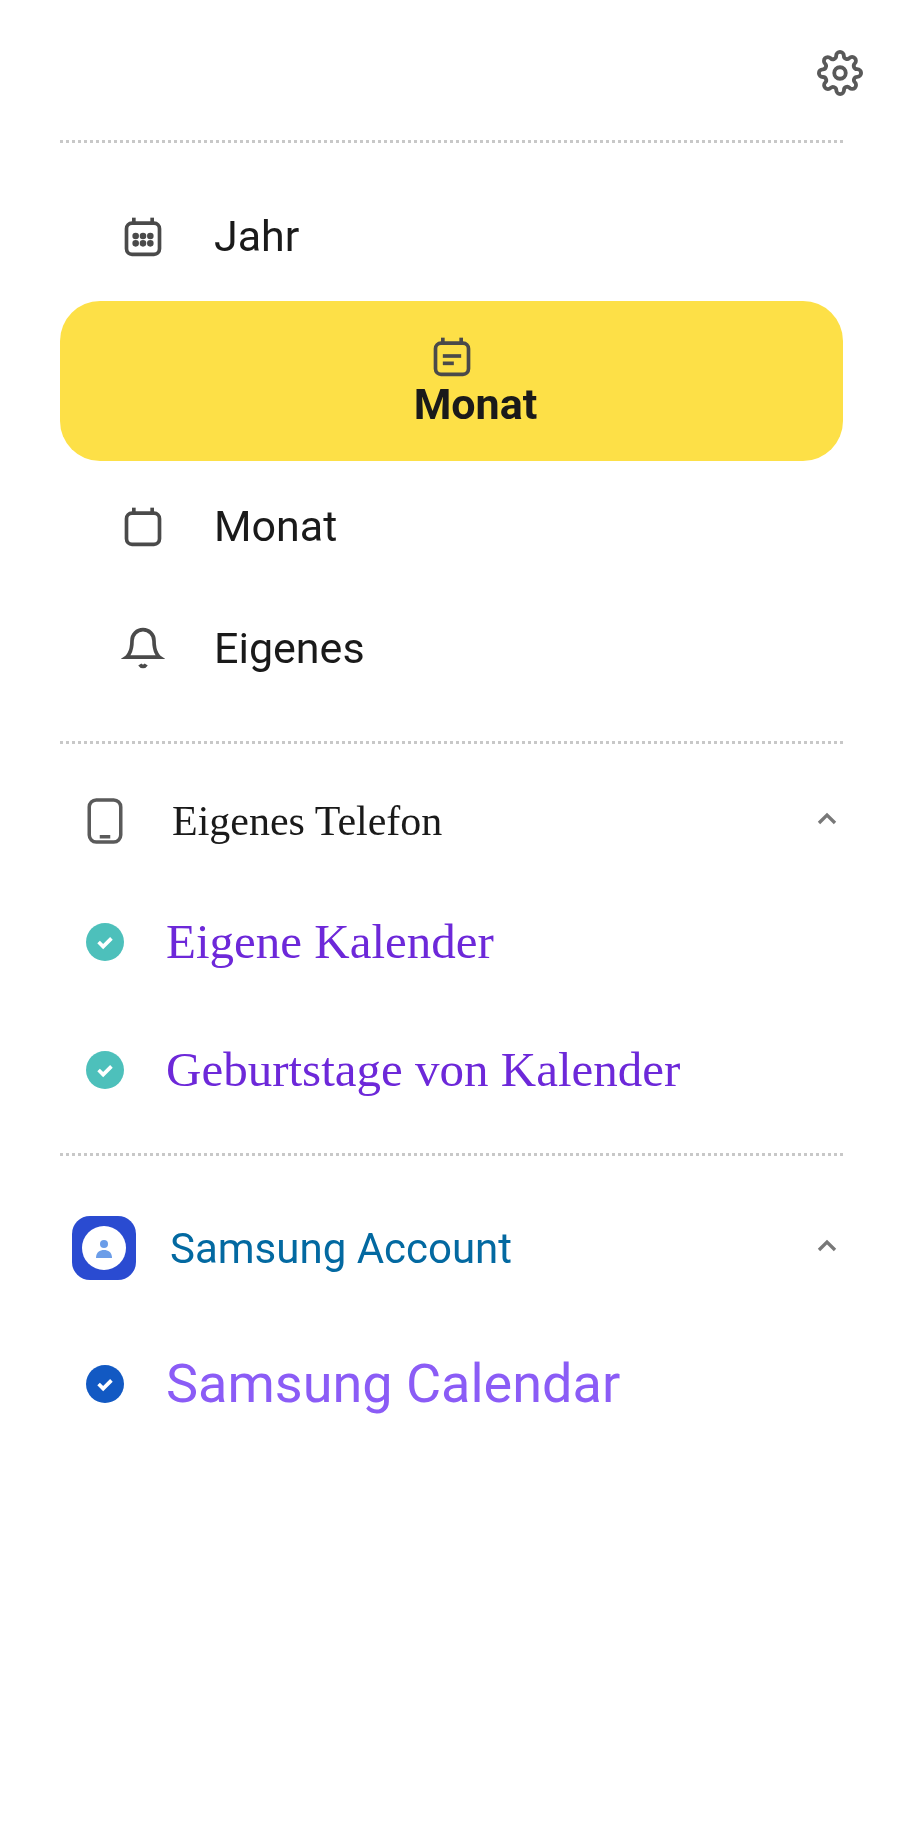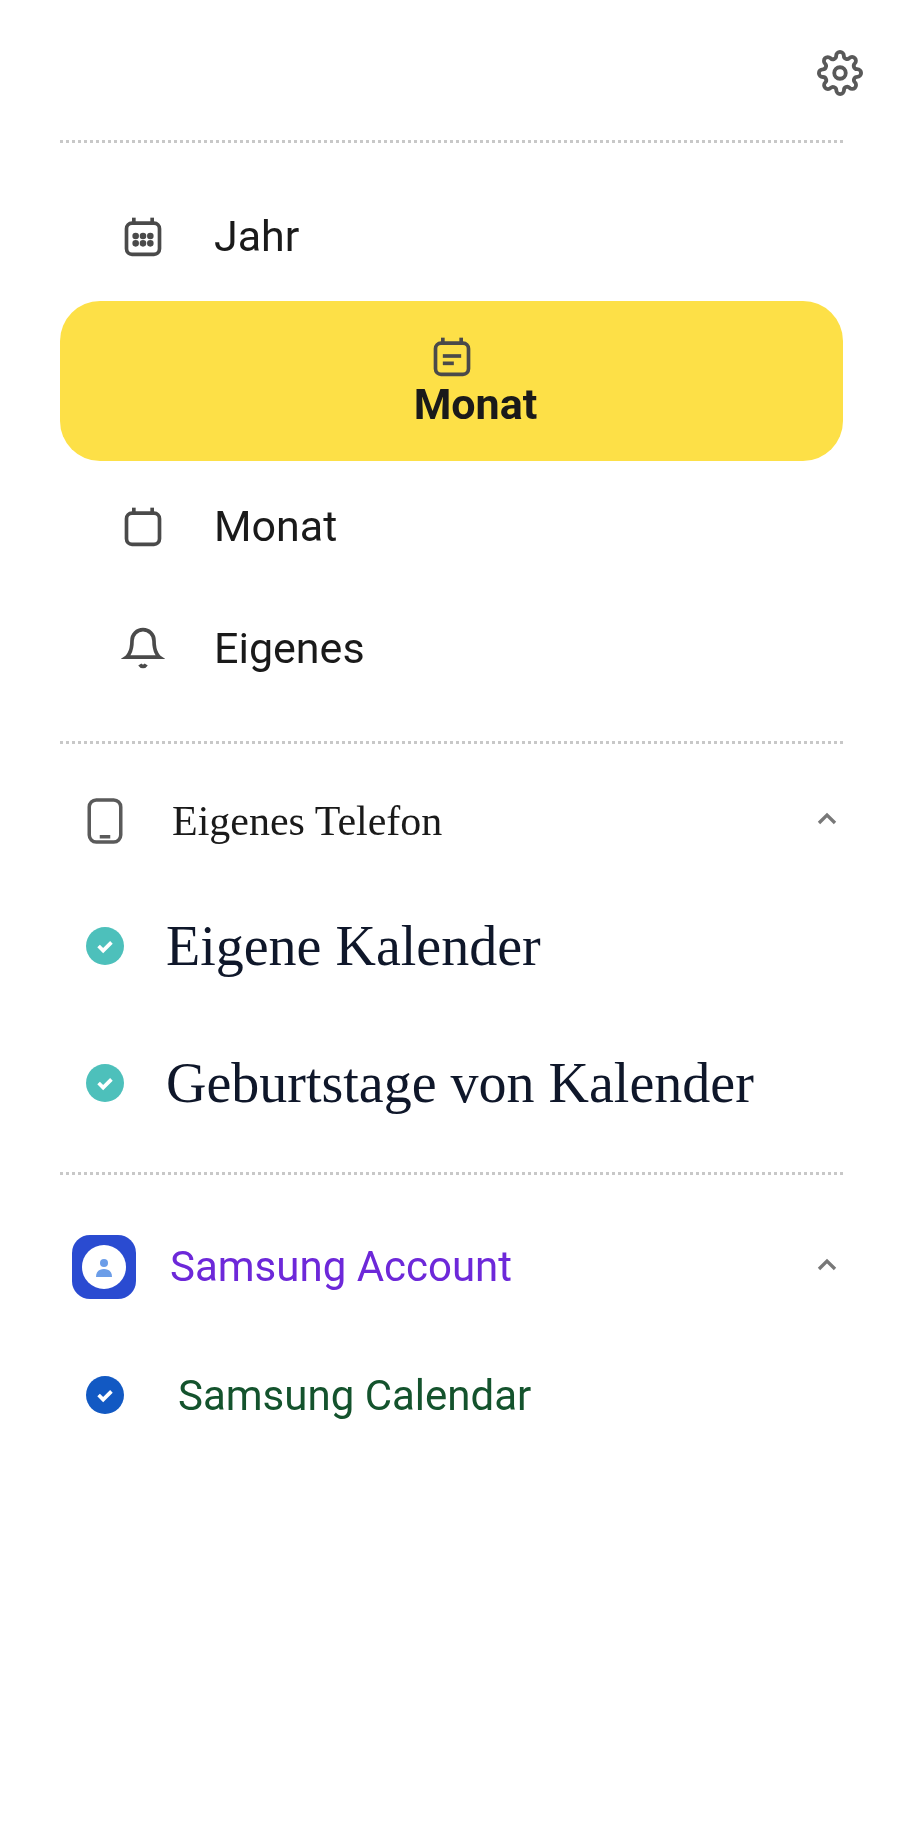--- a/index.html
+++ b/index.html
@@ -121,22 +121,22 @@
     }
     .checkbox.blue {
       background-color: #1259c3;
     }
     .checkbox svg {
       width: 22px;
       height: 22px;
       color: white;
     }
     .calendar-item .label {
-      font-size: 56px;
-      color: #0f172a;
+      font-size: 49px;
+      color: #6d28d9;
       margin-left: 42px;
       line-height: 1.3;
       padding-right: 40px;
     }
     .samsung-account-icon {
       width: 64px;
       height: 64px;
       border-radius: 18px;
       background: #2a4bd1;
       display: flex;
@@ -162,34 +162,34 @@
       padding: 30px 0;
     }
     .samsung-header {
       display: flex;
       align-items: center;
       padding: 30px 60px 30px 76px;
       cursor: pointer;
     }
     .samsung-header .label {
       font-size: 42px;
-      color: #6d28d9;
+      color: #0369a1;
       margin-left: 34px;
       flex: 1;
     }
     .samsung-calendar-item {
       display: flex;
       align-items: center;
       padding: 42px 60px 32px 80px;
       cursor: pointer;
     }
     .samsung-calendar-item .label {
-      font-size: 42px;
-      color: #14532d;
-      margin-left: 54px;
+      font-size: 54px;
+      color: #8b5cf6;
+      margin-left: 42px;
     }
   </style>
 </head>
 <body>
 
 <div class="container">
   <div class="header">
     <span>
       <svg class="gear-icon" viewBox="0 0 24 24" fill="none" stroke="currentColor" stroke-width="2">
         <circle cx="12" cy="12" r="3"></circle>

